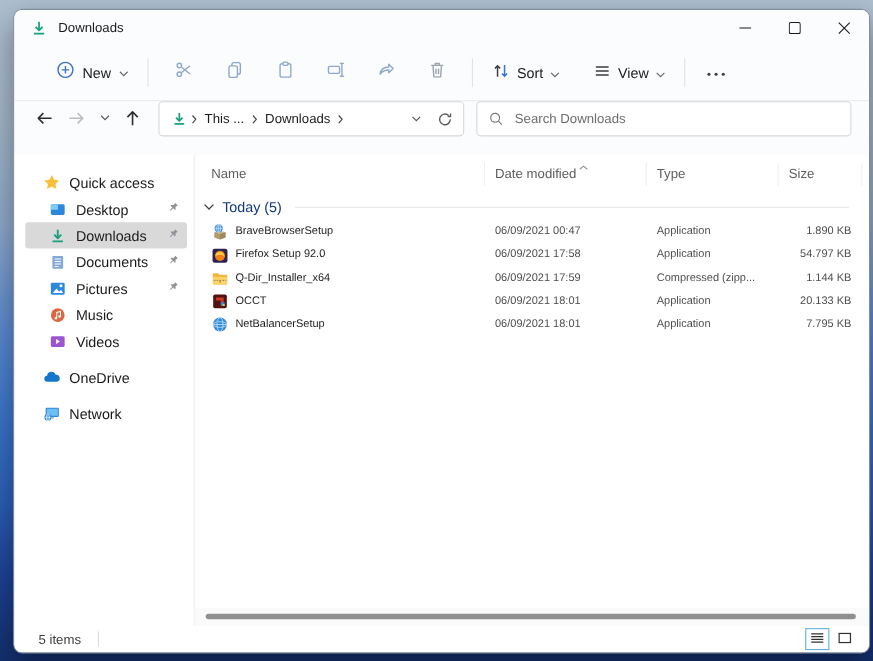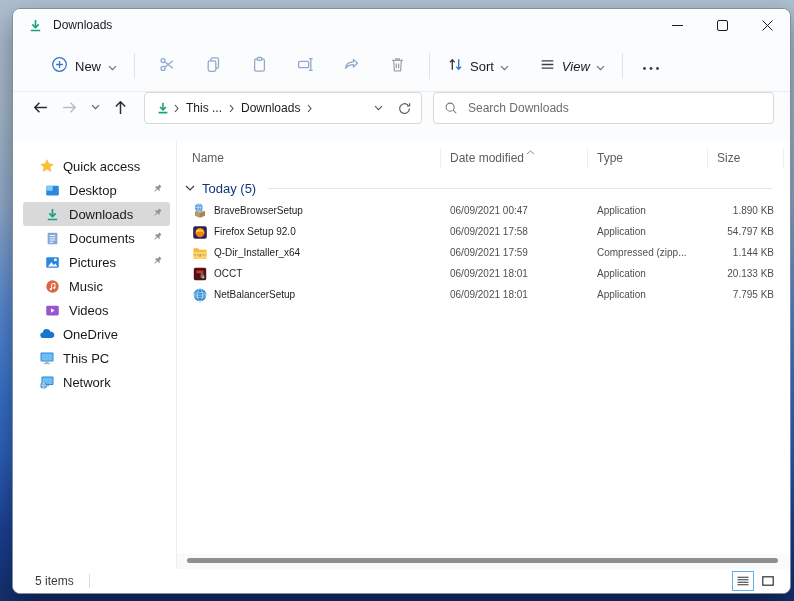--- a/index.html
+++ b/index.html
@@ -36,21 +36,21 @@
   .search { flex:1; max-width:341px; height:32px; margin-left:11px; border:1px solid #d7d7d7; border-radius:4px; background:#fff; display:flex; align-items:center; padding:0 10px; }
   .search input { border:none; outline:none; background:transparent; flex:1; margin-left:10px; font-size:12px; color:#ef4444; font-family:"Liberation Sans", sans-serif; }
   .search input::placeholder { color:#6d6d6d; opacity:1; }
 
   
   .bodyrow { flex:1; display:flex; min-height:0; background:#fff; }
   .sidebar { flex:0 0 163px; padding-top:13px; }
   .side-item { position:relative; height:24px; display:flex; align-items:center; margin:0 6px 0 10px; padding-left:15px; border-radius:3px; font-size:13px; color:#191919; }
   .side-item.child { padding-left:21px; }
   .side-item.selected { background:#d9d9d9; }
-  .side-item.gap { }
+  .side-item.gap { margin-top:9px; }
   .side-ico { width:17px; height:17px; margin-right:8px; display:flex; align-items:center; justify-content:center; flex-shrink:0; }
   .pin { position:absolute; right:7px; top:5px; }
 
   
   .filearea { flex:1; min-width:0; position:relative; display:flex; flex-direction:column; border-left:1px solid #ededed; }
   .cols { flex:0 0 34px; position:relative; font-size:12px; color:#5d5d5d; }
   .col-lbl { position:absolute; top:10px; }
   .col-div { position:absolute; top:7px; height:21px; width:1px; background:#efefef; }
   .sort-arrow { position:absolute; top:3px; left:349px; }
   .group-row { flex:0 0 26px; display:flex; align-items:center; padding-left:8px; }
@@ -158,21 +158,21 @@
       <div class="txt-btn">
         <span><svg width="17" height="17" viewBox="0 0 16 16" fill="none" stroke-width="1.3">
               <path d="M5 13V3.6M2.8 5.8 5 3.6l2.2 2.2" stroke="#404040"></path>
               <path d="M11 3v9.4M8.8 10.2 11 12.4l2.2-2.2" stroke="#3476cf"></path>
             </svg></span>
         <span>Sort</span>
         <span><svg width="9" height="6" viewBox="0 0 9 6">
               <path d="M1 1.2 4.5 4.7 8 1.2" fill="none" stroke="#6a6a6a" stroke-width="1.1"></path>
             </svg></span>
       </div>
-      <div class="txt-btn" style="margin-left:14px;font-style:italic;">
+      <div class="txt-btn" style="margin-left:14px;">
         <span><svg width="17" height="17" viewBox="0 0 16 16">
               <path d="M2.5 4.6h11M2.5 8h11M2.5 11.4h11" stroke="#3d3d3d" stroke-width="1.3"></path>
             </svg></span>
         <span>View</span>
         <span><svg width="9" height="6" viewBox="0 0 9 6">
               <path d="M1 1.2 4.5 4.7 8 1.2" fill="none" stroke="#6a6a6a" stroke-width="1.1"></path>
             </svg></span>
       </div>
       <div class="tb-sep"></div>
       <div class="icon-btn" style="width:32px;">
@@ -337,31 +337,20 @@
             </span>
           <span>Videos</span>
         </div>
         <div class="side-item gap">
           <span class="side-ico">
               <svg width="16" height="16" viewBox="0 0 16 16">
                 <path d="M12.6 12H4.2a2.7 2.7 0 0 1-.4-5.4 4 4 0 0 1 7.8-.9 3.1 3.1 0 0 1 1 6.3z" fill="#1874cd"></path>
               </svg>
             </span>
           <span>OneDrive</span>
-        </div>
-        <div class="side-item gap">
-          <span class="side-ico">
-              <svg width="16" height="16" viewBox="0 0 16 16">
-                <rect x="1.5" y="2.6" width="13" height="9" rx="1" fill="#2d88dd"></rect>
-                <rect x="2.5" y="3.6" width="11" height="7" fill="#6fc0f2"></rect>
-                <rect x="6.4" y="11.6" width="3.2" height="1.6" fill="#9fb0bf"></rect>
-                <rect x="4.8" y="13.2" width="6.4" height="1" fill="#9fb0bf"></rect>
-              </svg>
-            </span>
-          <span>This PC</span>
         </div>
         <div class="side-item gap">
           <span class="side-ico">
               <svg width="16" height="16" viewBox="0 0 16 16">
                 <rect x="2.5" y="2.6" width="12" height="8.4" rx="1" fill="#2d88dd"></rect>
                 <rect x="3.5" y="3.6" width="10" height="6.4" fill="#6fc0f2"></rect>
                 <rect x="7" y="11" width="3" height="1.4" fill="#9fb0bf"></rect>
                 <circle cx="4.6" cy="11.4" r="3.2" fill="#2e86d0"></circle>
                 <path d="M1.4 11.4h6.4M4.6 8.2v6.4" stroke="#cfe9fa" stroke-width=".7"></path>
                 <ellipse cx="4.6" cy="11.4" rx="1.5" ry="3.2" fill="none" stroke="#cfe9fa" stroke-width=".7"></ellipse>

